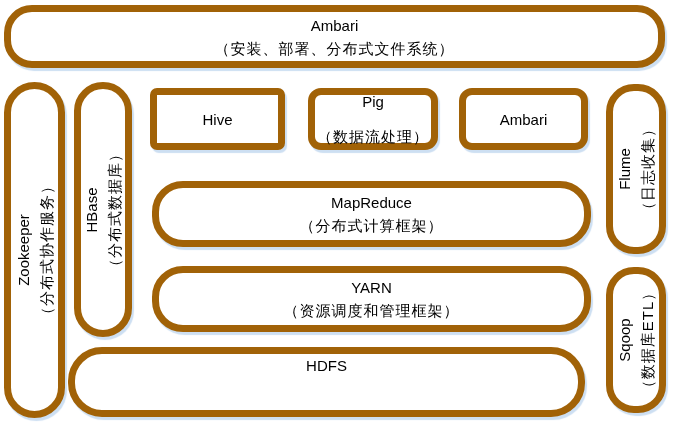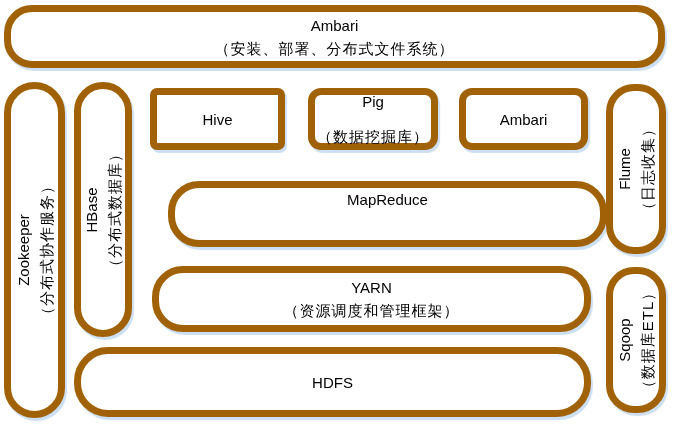--- a/index.html
+++ b/index.html
@@ -48,23 +48,23 @@
     justify-content: center;
     text-align: center;
   }
   
   .n-ambari    { left: 4px;   top: 5px;   width: 661px; height: 63px;  border-radius: 28px; }
   .n-zookeeper { left: 4px;   top: 82px;  width: 61px;  height: 336px; border-radius: 31px; }
   .n-hbase     { left: 74px;  top: 82px;  width: 58px;  height: 255px; border-radius: 29px; }
   .n-hive      { left: 150px; top: 88px;  width: 135px; height: 62px;  border-radius: 7px; }
   .n-pig       { left: 308px; top: 88px;  width: 130px; height: 62px;  border-radius: 13px; gap: 12px; }
   .n-mahout    { left: 459px; top: 88px;  width: 129px; height: 62px;  border-radius: 13px; }
-  .n-mapreduce { left: 168px; top: 181px; width: 439px; height: 66px;  border-radius: 31px; justify-content: space-between; }
+  .n-mapreduce { left: 152px; top: 181px; width: 439px; height: 66px;  border-radius: 31px; }
   .n-yarn      { left: 152px; top: 266px; width: 439px; height: 66px;  border-radius: 31px; }
-  .n-hdfs      { left: 74px;  top: 347px; width: 517px; height: 70px;  border-radius: 34px; }
+  .n-hdfs      { left: 68px;  top: 347px; width: 517px; height: 70px;  border-radius: 34px; justify-content: space-between; }
   .n-flume     { left: 606px; top: 84px;  width: 60px;  height: 170px; border-radius: 28px; }
   .n-sqoop     { left: 606px; top: 267px; width: 60px;  height: 146px; border-radius: 28px; }
 </style>
 </head>
 <body>
 
 <div class="canvas">
 
   <div class="box n-ambari">
     <div class="name">Ambari</div>
@@ -84,29 +84,30 @@
       <div class="desc">（分布式数据库）</div>
     </div>
   </div>
 
   <div class="box n-hive">
     <div class="name">Hive</div>
   </div>
 
   <div class="box n-pig">
     <div class="name">Pig</div>
-    <div class="desc">（数据挖掘库）</div>
+    <div class="desc">（数据流处理）</div>
   </div>
 
   <div class="box n-mahout">
     <div class="name">Ambari</div>
   </div>
 
   <div class="box n-mapreduce">
     <div class="name">MapReduce</div>
+    <div class="desc">（分布式计算框架）</div>
   </div>
 
   <div class="box n-yarn">
     <div class="name">YARN</div>
     <div class="desc">（资源调度和管理框架）</div>
   </div>
 
   <div class="box n-hdfs">
     <div class="name">HDFS</div>
   </div>

